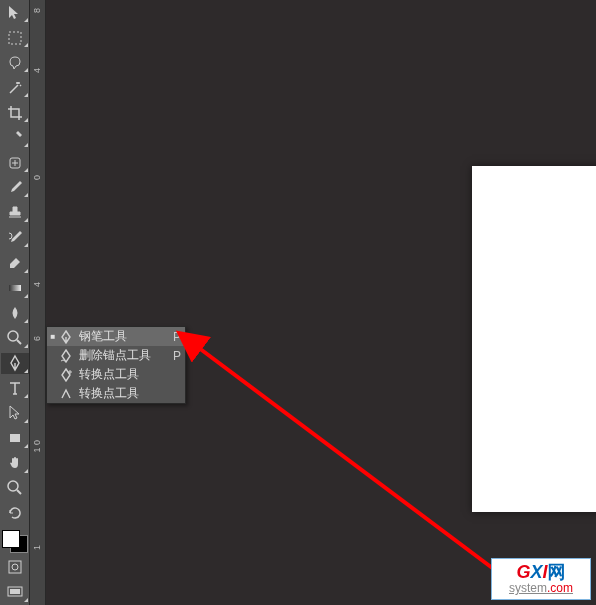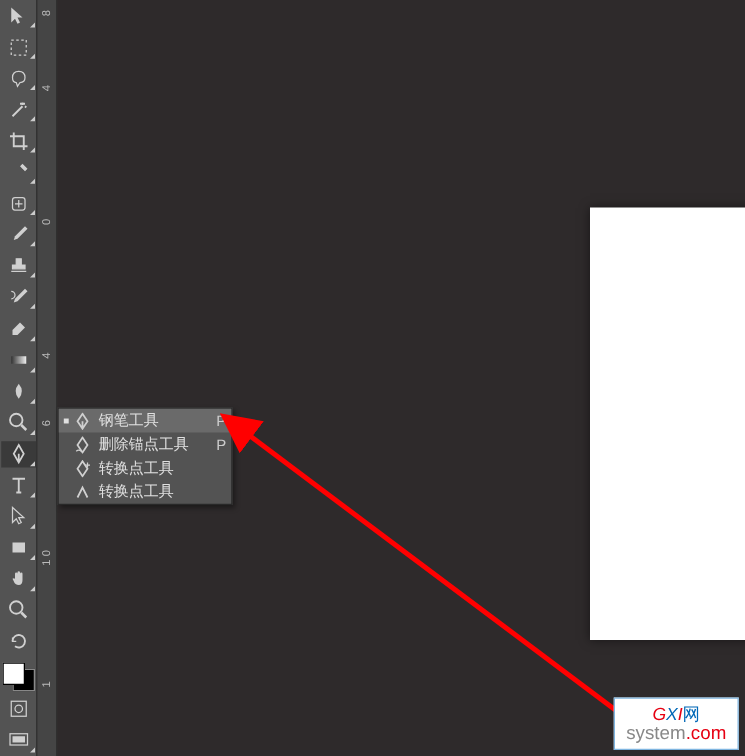--- a/index.html
+++ b/index.html
@@ -168,32 +168,33 @@
       background: #fff;
       border: 1px solid #7fb5e0;
       display: flex;
       flex-direction: column;
       align-items: center;
       justify-content: center;
       z-index: 30;
     }
     .logo-main {
       font-family: Arial, sans-serif;
-      font-weight: normal;
-      font-size: 14px;
+      font-weight: bold;
+      font-size: 18px;
       font-style: italic;
       line-height: 1;
     }
     .logo-main .g { color: #e60012; }
     .logo-main .x { color: #0068b7; }
     .logo-main .i { color: #e60012; }
     .logo-main .wang { color: #0068b7; font-style: normal;}
     .logo-sub {
-      font-size: 15px;
+      font-size: 12px;
       color: #888;
+      text-decoration: underline;
     }
     .logo-sub .dotcom { color: #e60012; }
     .nib-shape {
       stroke: #d0d0d0;
       fill: none;
       stroke-width: 1.4;
     }
   </style>
 </head>
 <body>

